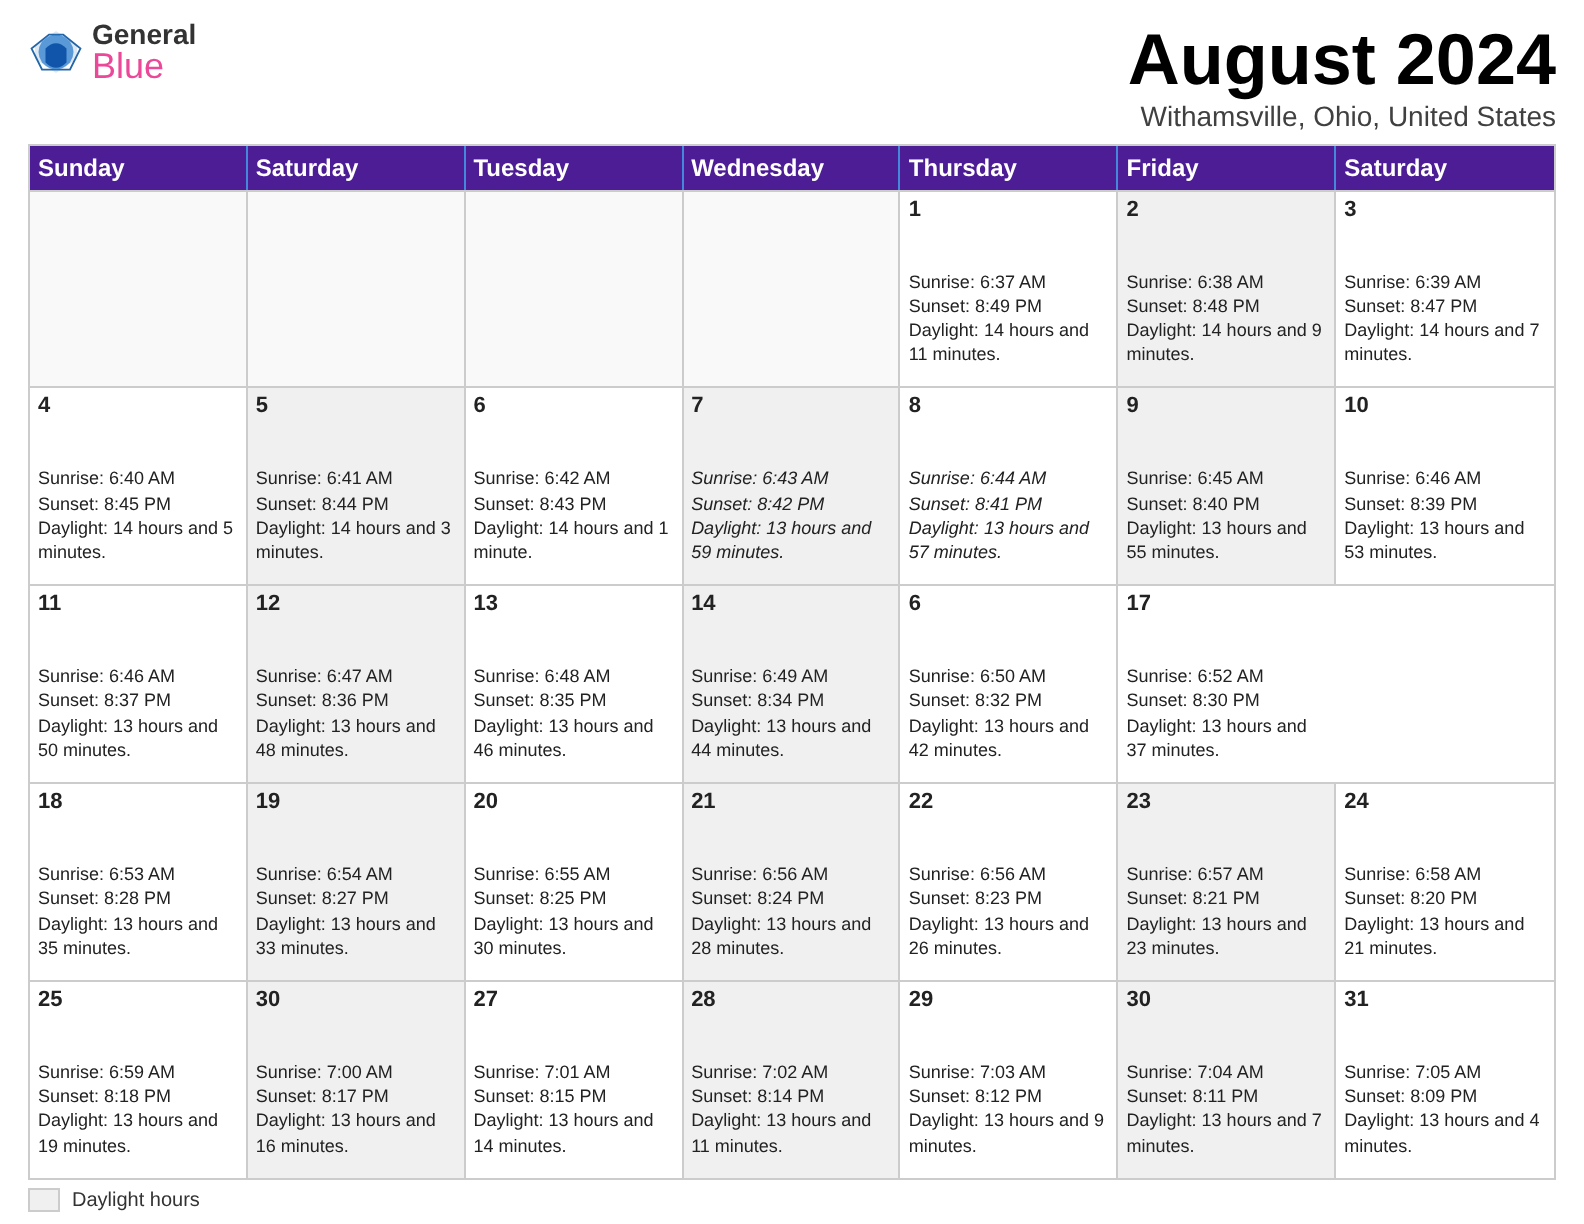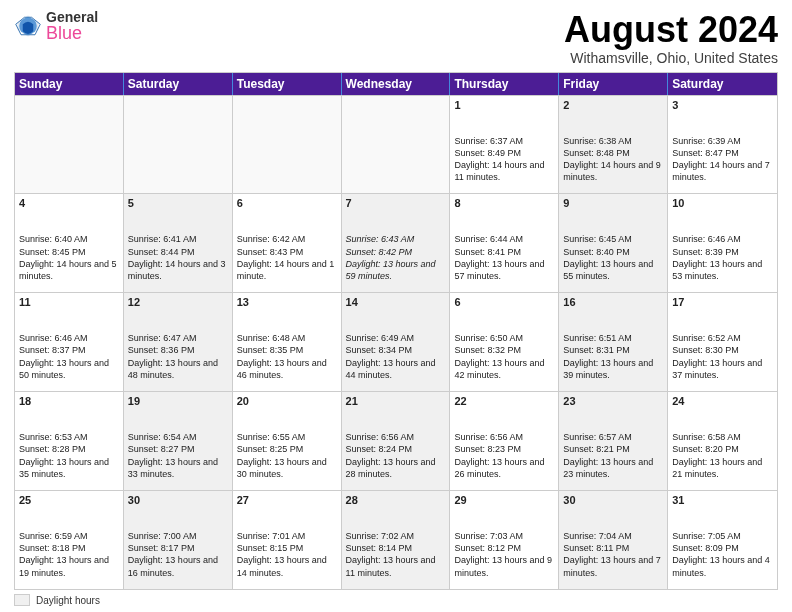--- a/index.html
+++ b/index.html
@@ -208,21 +208,21 @@
 Daylight: 14 hours and 1 minute.</div>
           </div>
           <div class="cal-cell shaded">
             <span class="day-num">7</span>
             <div class="cell-text" style="white-space: pre-line; font-style: italic;">Sunrise: 6:43 AM
 Sunset: 8:42 PM
 Daylight: 13 hours and 59 minutes.</div>
           </div>
           <div class="cal-cell">
             <span class="day-num">8</span>
-            <div class="cell-text" style="white-space: pre-line;">Sunrise: 6:44 AM
+            <div class="cell-text" style="white-space: pre-line; font-style: italic;">Sunrise: 6:44 AM
 Sunset: 8:41 PM
 Daylight: 13 hours and 57 minutes.</div>
           </div>
           <div class="cal-cell shaded">
             <span class="day-num">9</span>
             <div class="cell-text" style="white-space: pre-line;">Sunrise: 6:45 AM
 Sunset: 8:40 PM
 Daylight: 13 hours and 55 minutes.</div>
           </div>
           <div class="cal-cell">
@@ -255,26 +255,20 @@
             <span class="day-num">14</span>
             <div class="cell-text" style="white-space: pre-line;">Sunrise: 6:49 AM
 Sunset: 8:34 PM
 Daylight: 13 hours and 44 minutes.</div>
           </div>
           <div class="cal-cell">
             <span class="day-num">6</span>
             <div class="cell-text" style="white-space: pre-line;">Sunrise: 6:50 AM
 Sunset: 8:32 PM
 Daylight: 13 hours and 42 minutes.</div>
-          </div>
-          <div class="cal-cell shaded">
-            <span class="day-num">16</span>
-            <div class="cell-text" style="white-space: pre-line;">Sunrise: 6:51 AM
-Sunset: 8:31 PM
-Daylight: 13 hours and 39 minutes.</div>
           </div>
           <div class="cal-cell">
             <span class="day-num">17</span>
             <div class="cell-text" style="white-space: pre-line;">Sunrise: 6:52 AM
 Sunset: 8:30 PM
 Daylight: 13 hours and 37 minutes.</div>
           </div>
         </div>
         <div class="cal-row">
           <div class="cal-cell">

